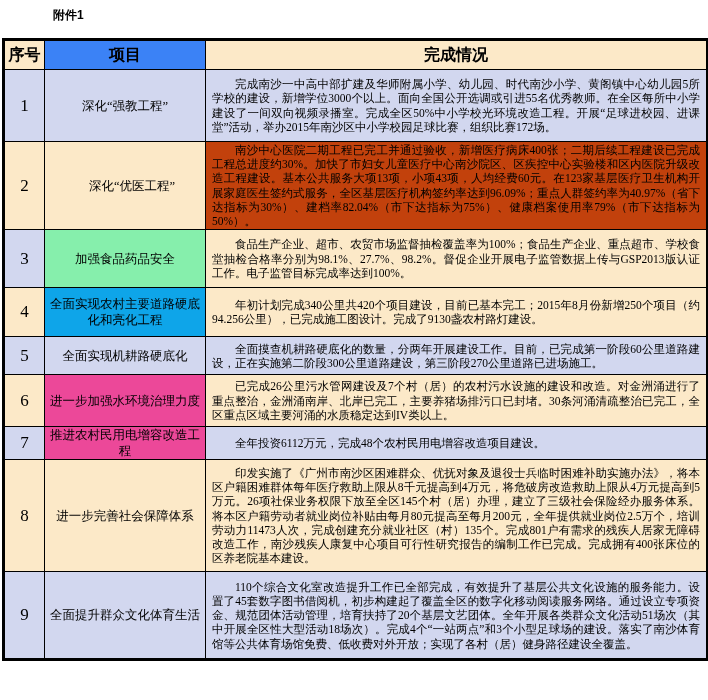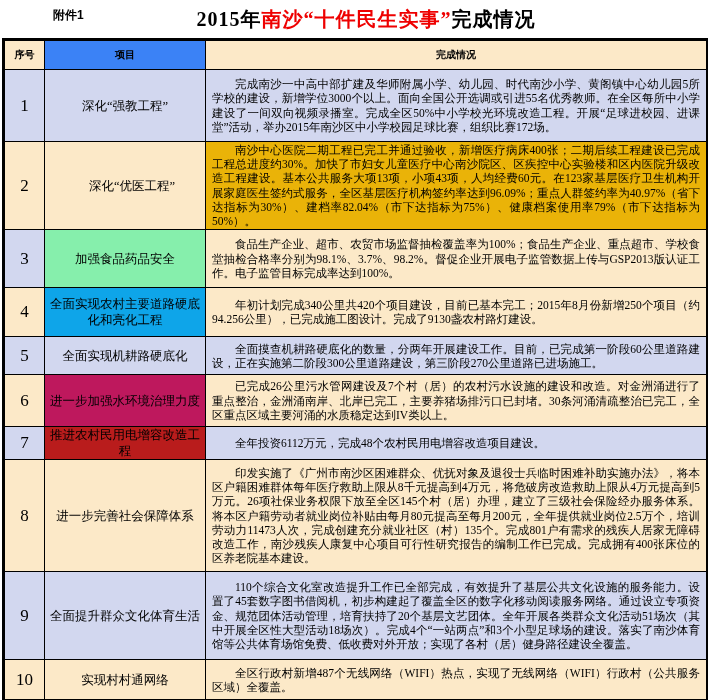--- a/index.html
+++ b/index.html
@@ -44,21 +44,21 @@
   col.c-proj{width:161px;}
   col.c-status{width:502px;}
   th,td{
     border:1.5px solid #000;
     vertical-align:middle;
     overflow:hidden;
     box-sizing:border-box;
   }
   th{
     font-family:"Liberation Sans", sans-serif;
-    font-size:10px;font-weight:bold;
+    font-size:16px;font-weight:bold;
     text-align:center;
     height:30px;
   }
   td.no{
     text-align:center;
     font-size:17px;
     font-weight:normal;
   }
   td.proj{
     text-align:center;
@@ -85,21 +85,20 @@
   tbody tr:nth-child(9){height:88px;}
   tbody tr:nth-child(10){height:41px;}
 </style>
 </head>
 <body>
 
 <div class="page">
 
   <div class="title-bar">
     <span class="attachment">附件1</span>
-    <h1 class="title"><span>2015年</span><span class="red" style="color: rgb(238, 0, 0);">南沙“十件民生实事”</span><span>完成情况</span></h1>
   </div>
 
   <table class="main">
     <colgroup>
       <col class="c-no">
         <col class="c-proj">
         <col class="c-status">
     </colgroup>
     <thead>
       <tr>
@@ -110,58 +109,53 @@
     </thead>
     <tbody>
       <tr>
         <td class="no" style="background: rgb(210, 215, 239);">1</td>
         <td class="proj" style="background: rgb(210, 215, 239);">深化“强教工程”</td>
         <td class="status" style="background: rgb(210, 215, 239);">完成南沙一中高中部扩建及华师附属小学、幼儿园、时代南沙小学、黄阁镇中心幼儿园5所学校的建设，新增学位3000个以上。面向全国公开选调或引进55名优秀教师。在全区每所中小学建设了一间双向视频录播室。完成全区50%中小学校光环境改造工程。开展“足球进校园、进课堂”活动，举办2015年南沙区中小学校园足球比赛，组织比赛172场。</td>
       </tr>
       <tr>
         <td class="no" style="background: rgb(252, 233, 200);">2</td>
         <td class="proj" style="background: rgb(252, 233, 200); padding-left: 19px;">深化“优医工程”</td>
-        <td class="status" style="background: #eab308;">南沙中心医院二期工程已完工并通过验收，新增医疗病床400张；二期后续工程建设已完成工程总进度约30%。加快了市妇女儿童医疗中心南沙院区、区疾控中心实验楼和区内医院升级改造工程建设。基本公共服务大项13项，小项43项，人均经费60元。在123家基层医疗卫生机构开展家庭医生签约式服务，全区基层医疗机构签约率达到96.09%；重点人群签约率为40.97%（省下达指标为30%）、建档率82.04%（市下达指标为75%）、健康档案使用率79%（市下达指标为50%）。</td>
+        <td class="status" style="background: #c2410c;">南沙中心医院二期工程已完工并通过验收，新增医疗病床400张；二期后续工程建设已完成工程总进度约30%。加快了市妇女儿童医疗中心南沙院区、区疾控中心实验楼和区内医院升级改造工程建设。基本公共服务大项13项，小项43项，人均经费60元。在123家基层医疗卫生机构开展家庭医生签约式服务，全区基层医疗机构签约率达到96.09%；重点人群签约率为40.97%（省下达指标为30%）、建档率82.04%（市下达指标为75%）、健康档案使用率79%（市下达指标为50%）。</td>
       </tr>
       <tr>
         <td class="no" style="background: rgb(210, 215, 239);">3</td>
         <td class="proj" style="background: #86efac;">加强食品药品安全</td>
-        <td class="status" style="background: rgb(252, 233, 200);">食品生产企业、超市、农贸市场监督抽检覆盖率为100%；食品生产企业、重点超市、学校食堂抽检合格率分别为98.1%、3.7%、98.2%。督促企业开展电子监管数据上传与GSP2013版认证工作。电子监管目标完成率达到100%。</td>
+        <td class="status" style="background: rgb(252, 233, 200);">食品生产企业、超市、农贸市场监督抽检覆盖率为100%；食品生产企业、重点超市、学校食堂抽检合格率分别为98.1%、27.7%、98.2%。督促企业开展电子监管数据上传与GSP2013版认证工作。电子监管目标完成率达到100%。</td>
       </tr>
       <tr>
         <td class="no" style="background: rgb(252, 233, 200);">4</td>
         <td class="proj" style="background: #0ea5e9;">全面实现农村主要道路硬底化和亮化工程</td>
         <td class="status" style="background: rgb(252, 233, 200);">年初计划完成340公里共420个项目建设，目前已基本完工；2015年8月份新增250个项目（约94.256公里），已完成施工图设计。完成了9130盏农村路灯建设。</td>
       </tr>
       <tr>
         <td class="no" style="background: rgb(210, 215, 239);">5</td>
         <td class="proj" style="background: rgb(210, 215, 239);">全面实现机耕路硬底化</td>
         <td class="status" style="background: rgb(210, 215, 239);">全面摸查机耕路硬底化的数量，分两年开展建设工作。目前，已完成第一阶段60公里道路建设，正在实施第二阶段300公里道路建设，第三阶段270公里道路已进场施工。</td>
       </tr>
       <tr>
         <td class="no" style="background: rgb(252, 233, 200);">6</td>
-        <td class="proj" style="background: #be185d;">进一步加强水环境治理力度</td>
+        <td class="proj" style="background: #ec4899;">进一步加强水环境治理力度</td>
         <td class="status" style="background: rgb(252, 233, 200);">已完成26公里污水管网建设及7个村（居）的农村污水设施的建设和改造。对金洲涌进行了重点整治，金洲涌南岸、北岸已完工，主要养猪场排污口已封堵。30条河涌清疏整治已完工，全区重点区域主要河涌的水质稳定达到IV类以上。</td>
       </tr>
       <tr>
         <td class="no" style="background: rgb(210, 215, 239);">7</td>
-        <td class="proj" style="background: #b91c1c; margin-top: 32px;">推进农村民用电增容改造工程</td>
+        <td class="proj" style="background: #ec4899; margin-top: 32px;">推进农村民用电增容改造工程</td>
         <td class="status" style="background: rgb(210, 215, 239);">全年投资6112万元，完成48个农村民用电增容改造项目建设。</td>
       </tr>
       <tr>
         <td class="no" style="background: rgb(252, 233, 200);">8</td>
         <td class="proj" style="background: rgb(252, 233, 200); margin-top: 25px;">进一步完善社会保障体系</td>
         <td class="status" style="background: rgb(252, 233, 200);">印发实施了《广州市南沙区困难群众、优抚对象及退役士兵临时困难补助实施办法》，将本区户籍困难群体每年医疗救助上限从8千元提高到4万元，将危破房改造救助上限从4万元提高到5万元。26项社保业务权限下放至全区145个村（居）办理，建立了三级社会保险经办服务体系。将本区户籍劳动者就业岗位补贴由每月80元提高至每月200元，全年提供就业岗位2.5万个，培训劳动力11473人次，完成创建充分就业社区（村）135个。完成801户有需求的残疾人居家无障碍改造工作，南沙残疾人康复中心项目可行性研究报告的编制工作已完成。完成拥有400张床位的区养老院基本建设。</td>
       </tr>
       <tr>
         <td class="no" style="background: rgb(210, 215, 239);">9</td>
         <td class="proj" style="background: rgb(210, 215, 239);">全面提升群众文化体育生活</td>
         <td class="status" style="background: rgb(210, 215, 239);">110个综合文化室改造提升工作已全部完成，有效提升了基层公共文化设施的服务能力。设置了45套数字图书借阅机，初步构建起了覆盖全区的数字化移动阅读服务网络。通过设立专项资金、规范团体活动管理，培育扶持了20个基层文艺团体。全年开展各类群众文化活动51场次（其中开展全区性大型活动18场次）。完成4个“一站两点”和3个小型足球场的建设。落实了南沙体育馆等公共体育场馆免费、低收费对外开放；实现了各村（居）健身路径建设全覆盖。</td>
       </tr>
-      <tr>
-        <td class="no" style="background: rgb(252, 233, 200);">10</td>
-        <td class="proj" style="background: rgb(252, 233, 200);">实现村村通网络</td>
-        <td class="status" style="background: rgb(252, 233, 200);">全区行政村新增487个无线网络（WIFI）热点，实现了无线网络（WIFI）行政村（公共服务区域）全覆盖。</td>
-      </tr>
     </tbody>
   </table>
 
 </div>
 
 </body></html>

